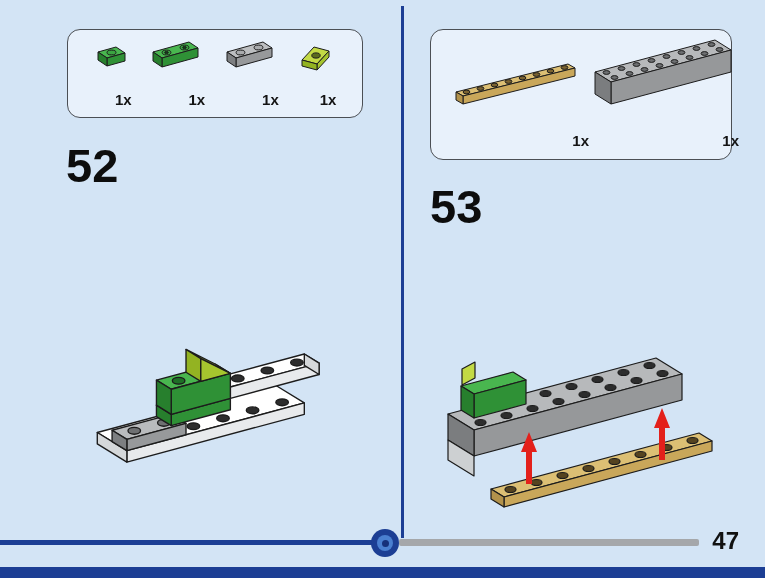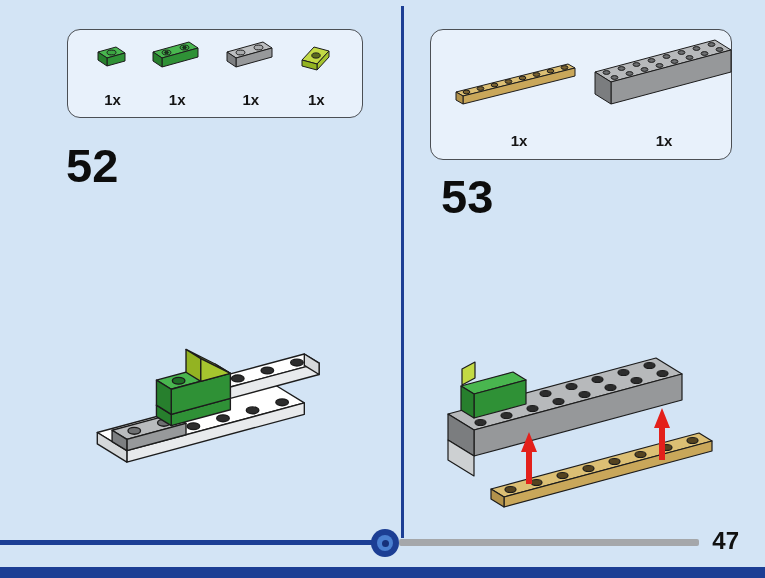--- a/index.html
+++ b/index.html
@@ -6,25 +6,25 @@
   .page{
     position:relative;width:765px;height:578px;overflow:hidden;
     background:#d3e4f5;font-family:"Liberation Sans",sans-serif;
   }
   .parts-box{
     position:absolute;background:#e8f1fb;border:1.6px solid #4b4f54;
     border-radius:13px;display:flex;align-items:flex-end;box-sizing:border-box;
   }
   .parts-box.left{left:67px;top:29px;width:296px;height:89px;justify-content:space-evenly;padding:10px 8px 9px;}
   .parts-box.right{left:430px;top:29px;width:302px;height:131px;justify-content:space-between;padding:12px 18px 10px;}
-  .part{display:flex;flex-direction:column;align-items:center;gap:20px;}
+  .part{display:flex;flex-direction:column;align-items:flex-end;gap:20px;}
   .count{font-size:15px;font-weight:700;color:#141414;}
   .step-number{position:absolute;font-size:47px;font-weight:700;color:#0d0d0d;line-height:1;}
   .step-number.s52{left:66px;top:142px;}
-  .step-number.s53{left:430px;top:173px;margin-left:11px;}
+  .step-number.s53{left:430px;top:183px;}
   .assembly{position:absolute;}
   .assembly.left{left:88px;top:296px;}
   .assembly.right{left:444px;top:312px;}
   .divider{position:absolute;left:401px;top:6px;width:3px;height:532px;background:#1c3e94;}
   .blue-track{position:absolute;left:0;top:540px;width:375px;height:5px;background:#1c3e94;}
   .gray-track{position:absolute;left:399px;top:539px;width:300px;height:7px;background:#a5a7aa;border-radius:2px;}
   .knob{position:absolute;left:371px;top:529px;width:28px;height:28px;border-radius:50%;
     background:#1c3e94;display:flex;align-items:center;justify-content:center;}
   .knob-mid{width:16px;height:16px;border-radius:50%;background:#4a7fd0;display:flex;align-items:center;justify-content:center;}
   .knob-core{width:7px;height:7px;border-radius:50%;background:#16307a;}

